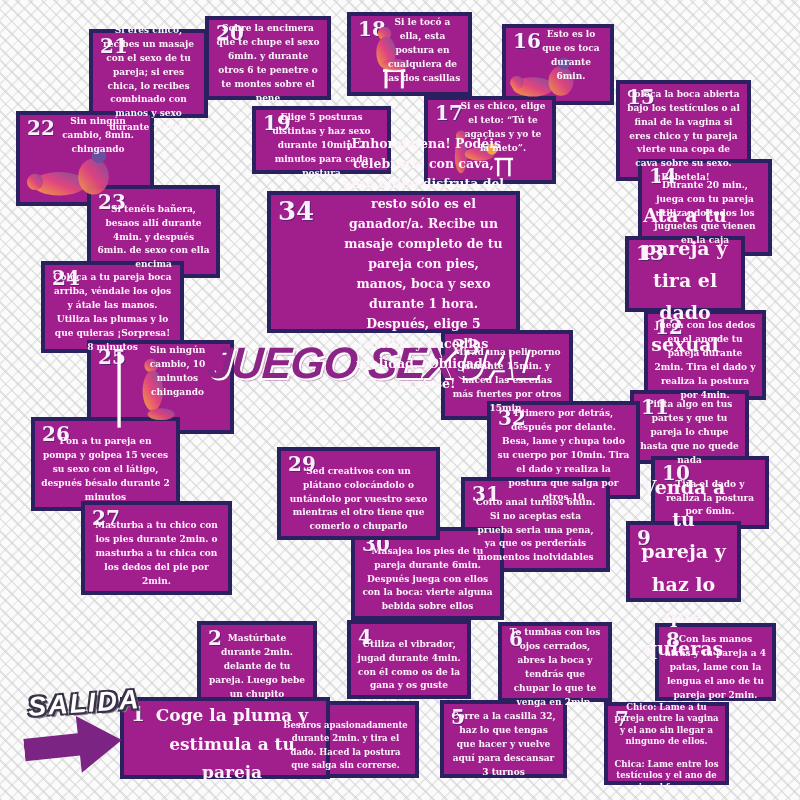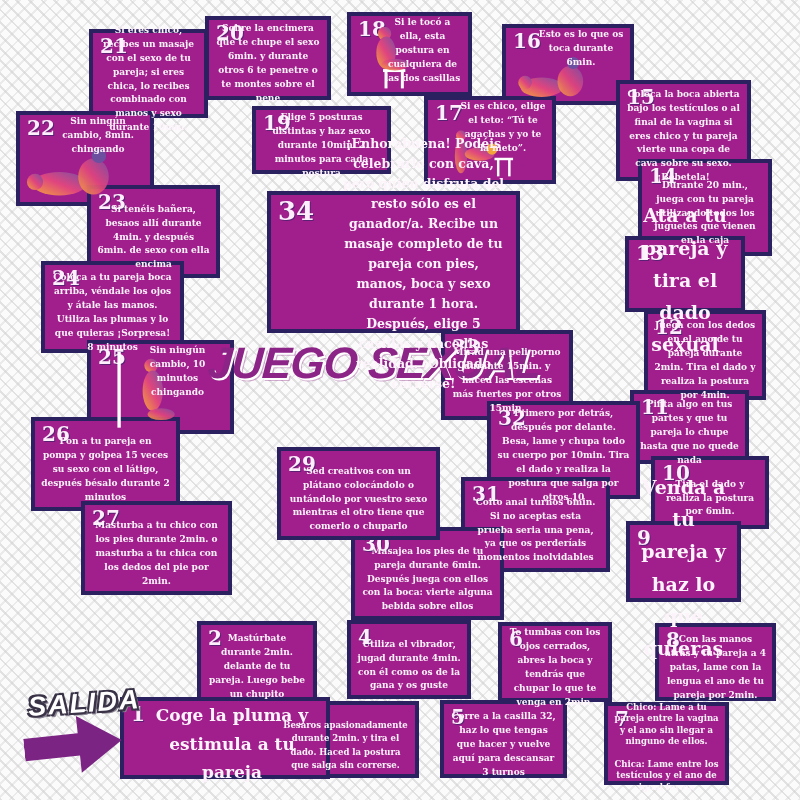--- a/index.html
+++ b/index.html
@@ -87,21 +87,21 @@
       </linearGradient>
         </defs>
       <rect x="28" y="62" width="30" height="4" fill="#ffffff"></rect>
       <rect x="30" y="64" width="4" height="24" fill="#ffffff"></rect>
       <rect x="52" y="64" width="4" height="24" fill="#ffffff"></rect>
       <circle cx="30" cy="14" r="9" fill="url(#g18)"></circle>
       <ellipse cx="32" cy="40" rx="13" ry="22" fill="url(#g18)"></ellipse>
       <ellipse cx="44" cy="56" rx="18" ry="8" fill="url(#g18)" opacity=".9"></ellipse>
     </svg>
   </div>
-  <div class="cell top" style="left:502px;top:24px;width:132px;height:81px">
+  <div class="cell top" style="left:502px;top:24px;width:112px;height:81px">
     <span class="num">16</span>
     <div class="txt">Esto es lo que os toca durante 6min.</div>
     <svg class="fig-svg" viewBox="0 0 130 60">
       <defs>
           <linearGradient id="g16" x1="0" y1="1" x2="1" y2="0">
         <stop offset="0" stop-color="#f2a43a"></stop>
             <stop offset=".5" stop-color="#e0457e"></stop>
             <stop offset="1" stop-color="#7a4fa5"></stop>
       </linearGradient>
         </defs>

